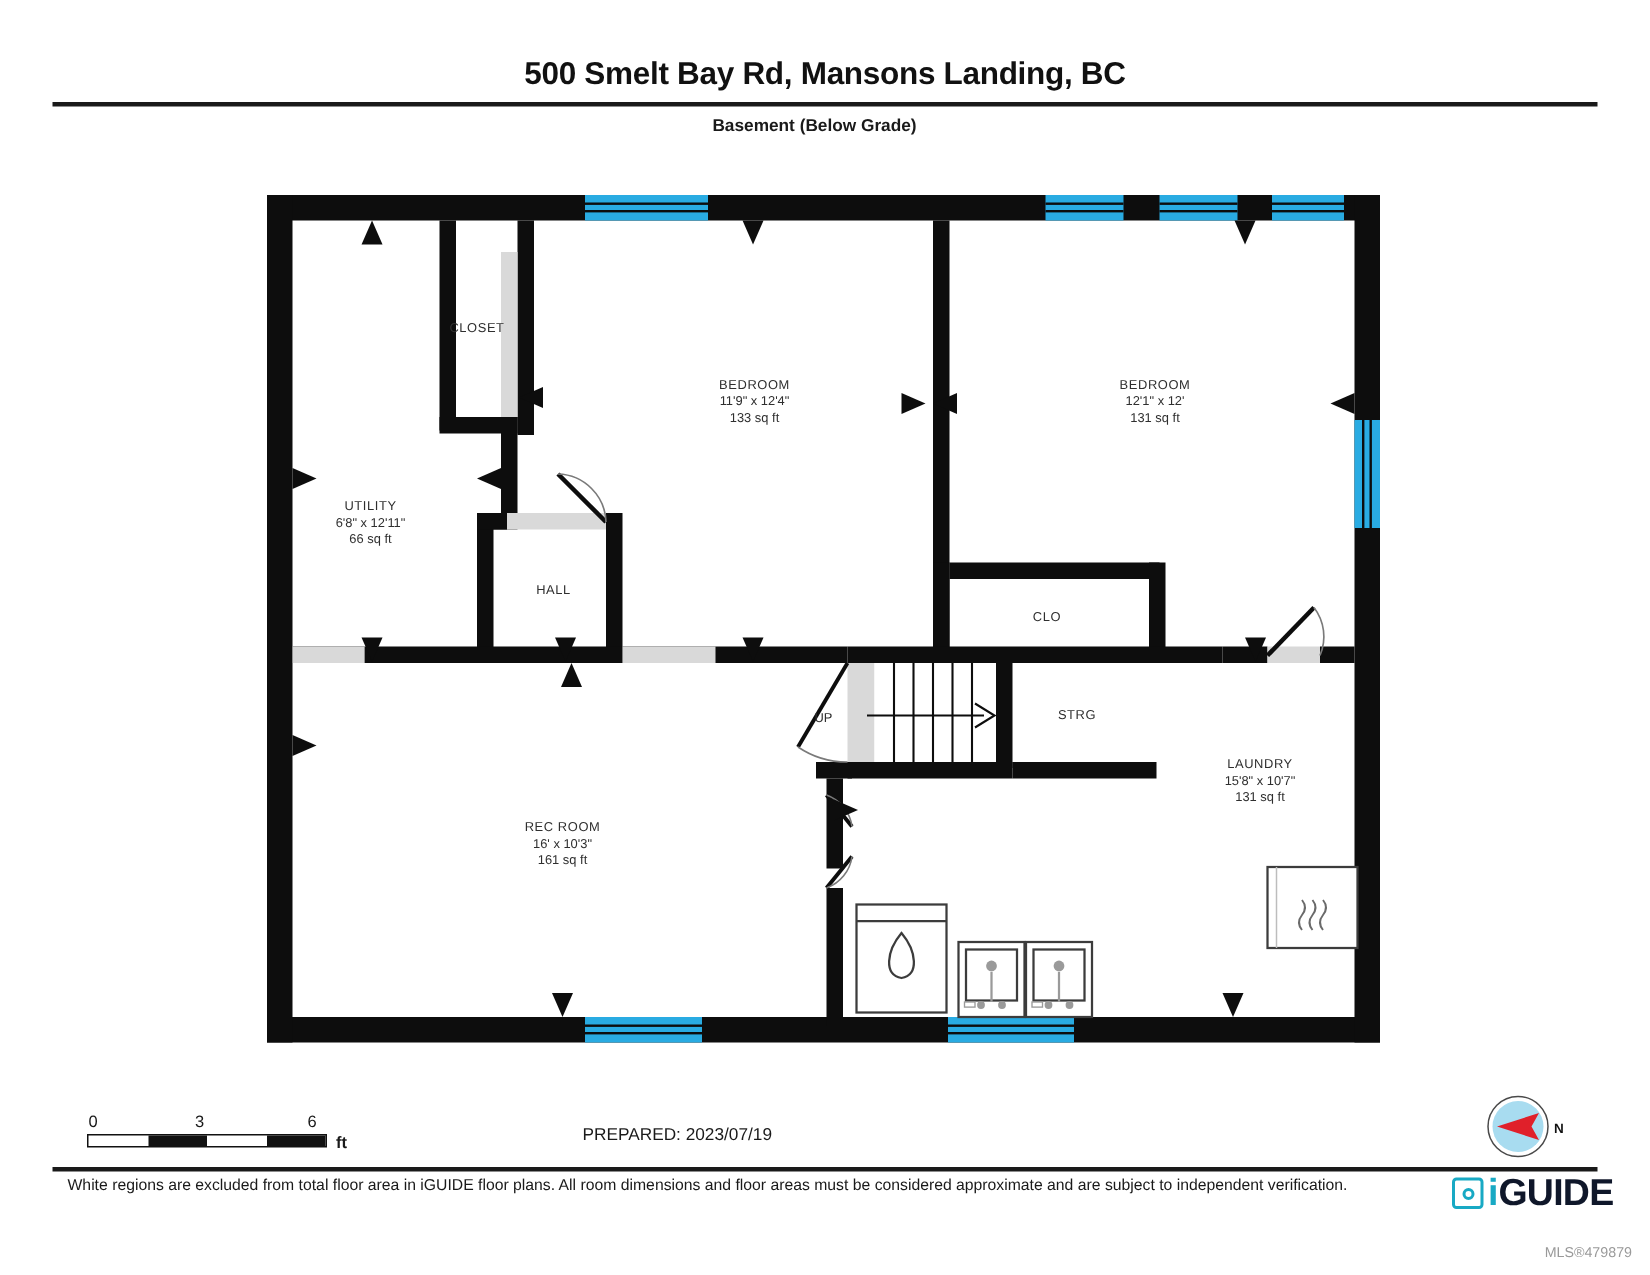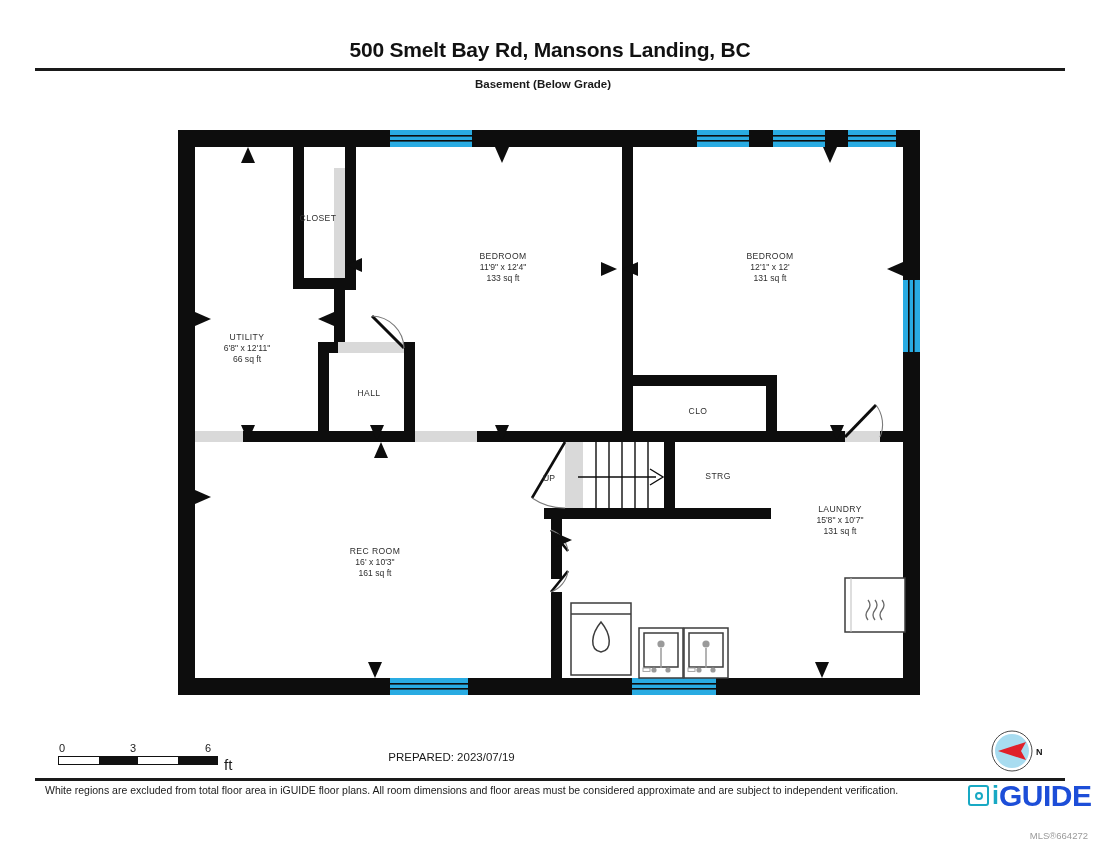--- a/index.html
+++ b/index.html
@@ -87,22 +87,22 @@
     border: 1.4px solid #111;
     box-sizing: border-box;
     display: flex;
   }
   .scale-track i { display: block; height: 100%; flex: 1 1 25%; }
   .scale-track i.on { background: #111; }
   .scale-unit {
     position: absolute;
     left: 166px;
     top: 14px;
-    font-size: 15px;
-    font-weight: normal;
+    font-size: 11px;
+    font-weight: bold;
   }
   #prepared {
     position: absolute;
     top: 751px;
     left: 0;
     width: 903px;
     text-align: center;
     font-size: 11.5px;
   }
   #footer-rule {
@@ -156,21 +156,21 @@
     content: "";
     position: absolute;
     left: 50%; top: 50%;
     width: 8px; height: 8px;
     margin: -4px 0 0 -4px;
     border: 2px solid #18A9C4;
     border-radius: 50%;
     box-sizing: border-box;
   }
   #iguide-logo .word-i { font-size: 25px; font-weight: bold; color: #18A9C4; line-height: 25px; }
-  #iguide-logo .word-guide { font-size: 30px; font-weight: bold; color: #1d4ed8; line-height: 25px; letter-spacing: -0.5px; }
+  #iguide-logo .word-guide { font-size: 25px; font-weight: bold; color: #0f172a; line-height: 25px; letter-spacing: -0.5px; }
 
   
   .rm { font-family: "Liberation Sans", sans-serif; font-size: 8.6px; fill: #2f2f2f; text-anchor: middle; }
   .rm-name { font-size: 8.6px; letter-spacing: 0.4px; }
 </style>
 </head>
 <body>
 
 <div id="page-title">500 Smelt Bay Rd, Mansons Landing, BC</div>
 <div id="title-rule"></div>
@@ -467,13 +467,13 @@
 
 <div id="footer-rule"></div>
 <div id="disclaimer">White regions are excluded from total floor area in iGUIDE floor plans. All room dimensions and floor areas must be considered approximate and are subject to independent verification.</div>
 
 <div id="iguide-logo">
   <span class="mark"></span>
   <span class="word-i">i</span>
   <span class="word-guide">GUIDE</span>
 </div>
 
-<div id="mls">MLS®664272</div>
+<div id="mls">MLS®479879</div>
 
 </body></html>

